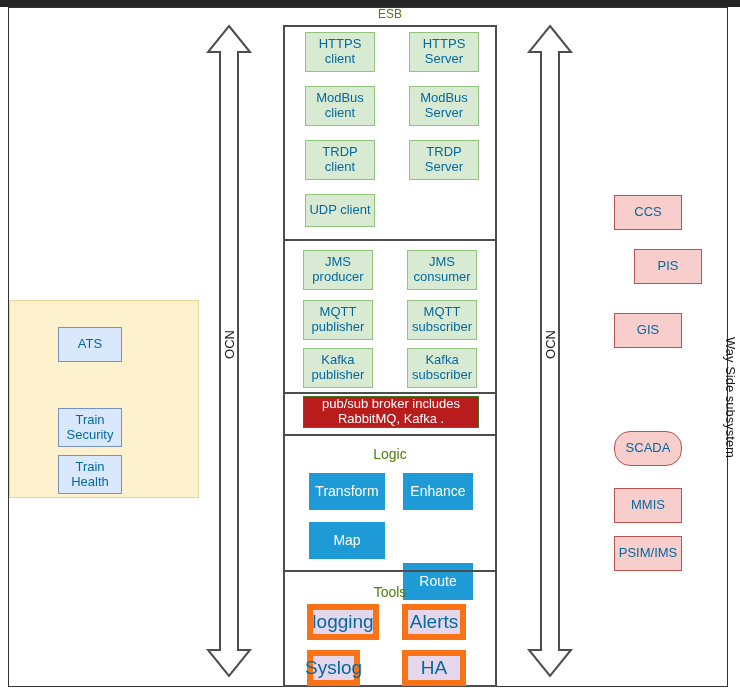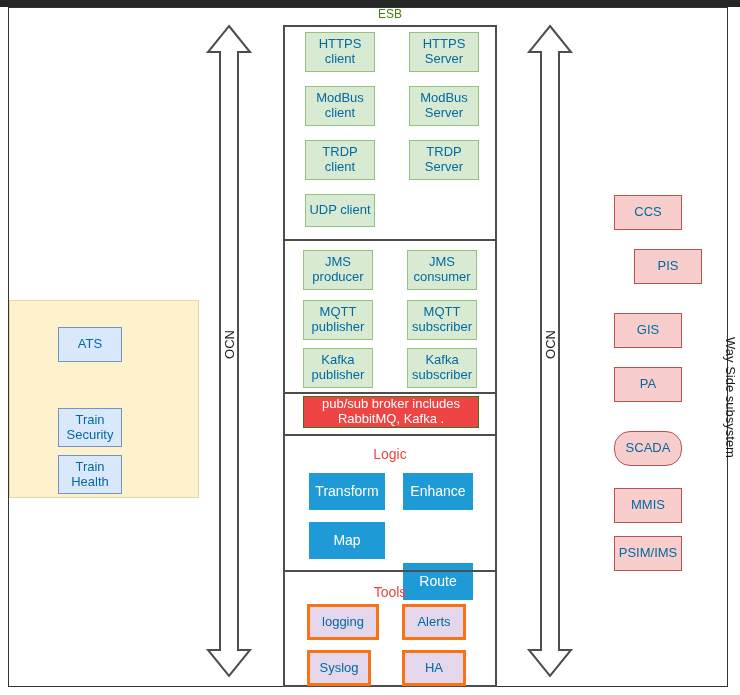--- a/index.html
+++ b/index.html
@@ -55,35 +55,35 @@
     border: 1px solid #93c47d;
   }
   .blue {
     background: #1e9ad6;
     border: 1px solid #1e9ad6;
     color: #ffffff;
     font-size: 14px;
   }
   .purple {
     background: #e4d7ec;
-    border: 3px solid #f97316;
-    font-size: 13px;
+    border: 6px solid #f97316;
+    font-size: 19px;
   }
   .pink {
     background: #f8cecc;
     border: 1px solid #b85450;
     font-size: 13px;
   }
   .lightblue {
     background: #dae8fc;
     border: 1px solid #7593c0;
     font-size: 13px;
   }
   .broker {
-    background: #ef4444;
+    background: #b91c1c;
     border: 1px solid #38761d;
     color: #ffffff;
     font-size: 13px;
   }
 
   
   .esb-title {
     position: absolute;
     left: 283px;
     top: 7px;
@@ -108,21 +108,21 @@
     width: 214px;
     height: 0;
     border-top: 2px solid #4d4d4d;
   }
   .section-title {
     position: absolute;
     width: 214px;
     left: 283px;
     text-align: center;
     font-size: 14px;
-    color: #ef4444;
+    color: #4d7c0f;
   }
 
   
   .yellow-zone {
     position: absolute;
     left: 9px;
     top: 300px;
     width: 190px;
     height: 198px;
     box-sizing: border-box;
@@ -222,33 +222,32 @@
   <div class="node blue" style="left:309px; top:473px; width:76px; height:37px;">Transform</div>
   <div class="node blue" style="left:403px; top:473px; width:70px; height:37px;">Enhance</div>
   <div class="node blue" style="left:309px; top:522px; width:76px; height:37px;">Map</div>
   <div class="node blue" style="left:403px; top:522px; width:70px; height:37px;margin-top:41px;">Route</div>
 
   <div class="esb-divider" style="top:570px;"></div>
 
   <div class="section-title" style="top:584px;">Tools</div>
   <div class="node purple" style="left:307px; top:604px; width:72px; height:36px;">logging</div>
   <div class="node purple" style="left:402px; top:604px; width:64px; height:36px;">Alerts</div>
-  <div class="node purple" style="left:307px; top:650px; width:64px; height:36px;">Syslog</div>
+  <div class="node purple" style="left:307px; top:650px; width:53px; height:36px;">Syslog</div>
   <div class="node purple" style="left:402px; top:650px; width:64px; height:36px;">HA</div>
 
   <div class="ocn-arrow" style="left:526px;">
     <svg width="48" height="658" viewBox="0 0 48 658" xmlns="http://www.w3.org/2000/svg">
       <polygon points="24,4 45,30 33,30 33,628 45,628 24,654 3,628 15,628 15,30 3,30" fill="#ffffff" stroke="#4d4d4d" stroke-width="2"></polygon>
     </svg>
   </div>
   <div class="ocn-label" style="left:525px; top:337px; width:50px; text-align:center;">OCN</div>
 
   <div class="node pink" style="left:614px; top:195px; width:68px; height:35px;">CCS</div>
   <div class="node pink" style="left:614px; top:249px; width:68px; height:35px;margin-left:20px;">PIS</div>
   <div class="node pink" style="left:614px; top:313px; width:68px; height:35px;">GIS</div>
-  <div class="node pink" style="left:614px; top:367px; width:68px; height:35px;">PA</div>
   <div class="node pink" style="left:614px; top:431px; width:68px; height:35px;border-radius:16px;">SCADA</div>
   <div class="node pink" style="left:614px; top:488px; width:68px; height:35px;">MMIS</div>
   <div class="node pink" style="left:614px; top:536px; width:68px; height:35px;">PSIM/IMS</div>
 
   <div class="wayside-label" style="left:660px; top:390px; width:140px; text-align:center;">Way Side subsystem</div>
 
 </div>
 
 </body></html>

